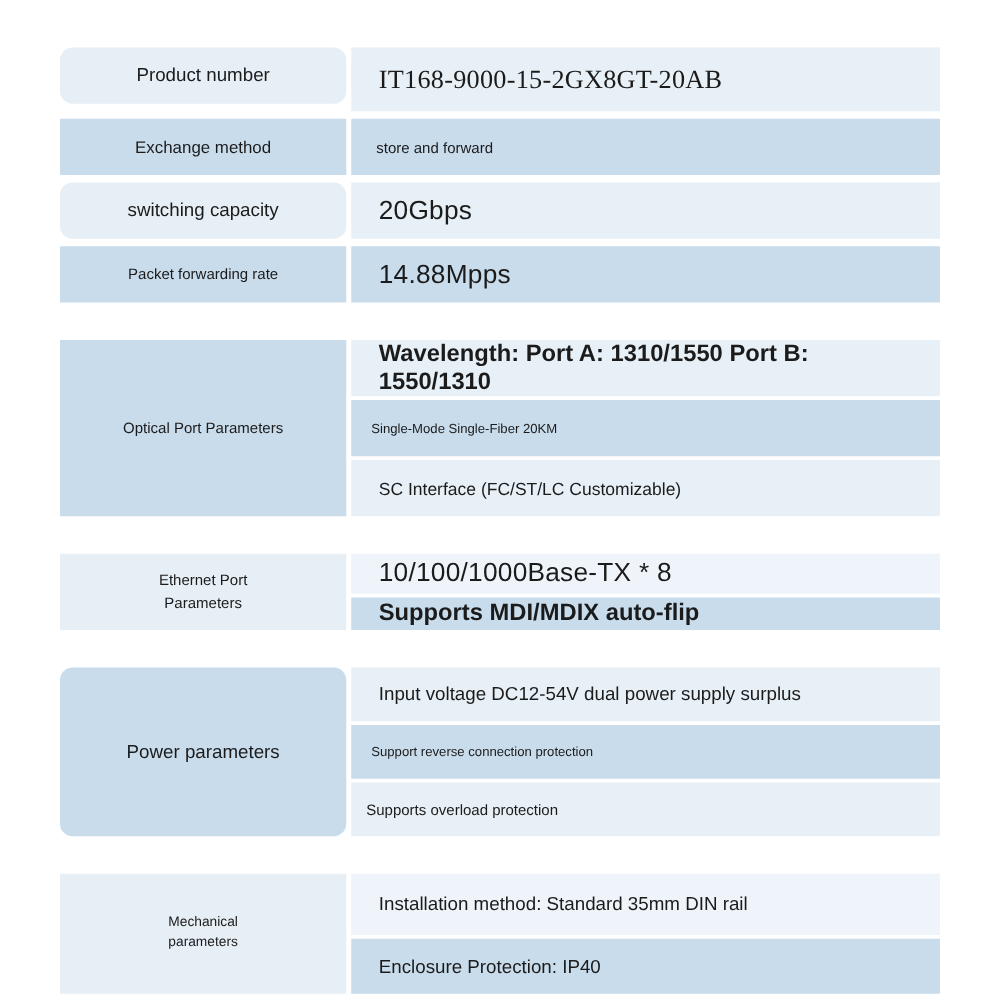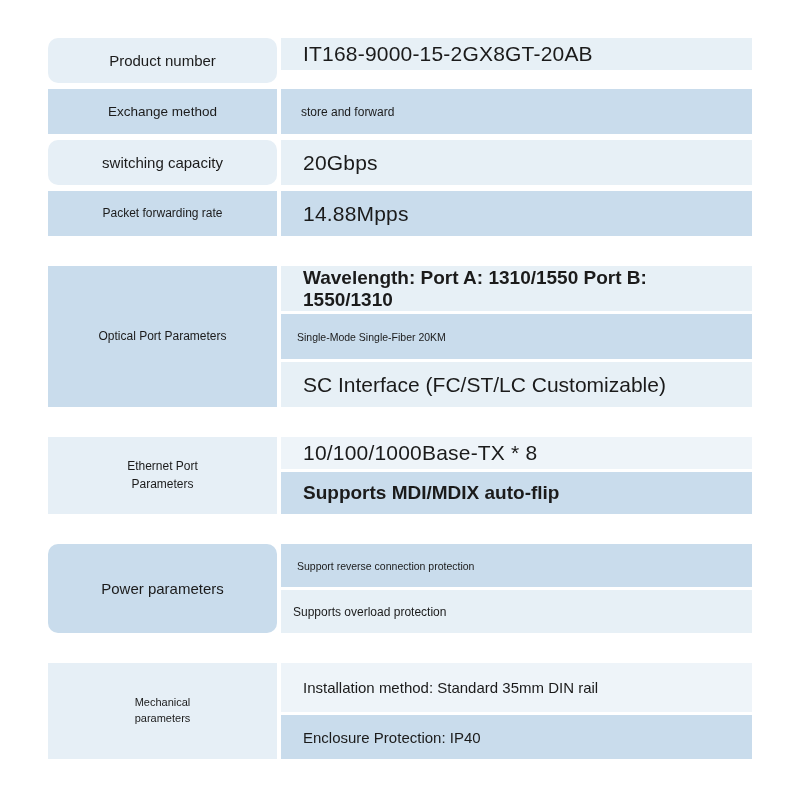--- a/index.html
+++ b/index.html
@@ -69,42 +69,42 @@
   .simple-row { margin-bottom: 6px; }
   .simple-row:last-child { margin-bottom: 0; }
   .simple-row .label-cell,
   .simple-row .value-cell { height: 45px; }
 
   
   .value-cell + .value-cell { margin-top: 3px; }
 
   
   .txt-xl  { font-size: 21px; font-weight: 400; letter-spacing: 0.2px; }
-  .txt-lg  { font-size: 21px; font-weight: 400; }
+  .txt-lg  { font-size: 14px; font-weight: 400; }
   .txt-lgb { font-size: 19px; font-weight: 700; }
   .txt-md  { font-size: 15px; font-weight: 400; }
   .txt-sm  { font-size: 12px; font-weight: 400; }
   .txt-xs  { font-size: 10.5px; font-weight: 400; padding-left: 16px; }
 
   .lbl-lg { font-size: 15px; border-radius: 10px; }
   .lbl-md { font-size: 13.5px; }
   .lbl-sm { font-size: 12px; }
   .lbl-xs { font-size: 11px; }
 </style>
 </head>
 <body>
 
 <div id="spec-sheet">
 
   <div class="spec-group" style="flex-direction:column; margin-bottom:30px;">
 
     <div class="simple-row" style="display:flex;">
       <div class="label-cell tint-light lbl-lg">Product number</div>
       <div class="value-col">
-        <div class="value-cell tint-light txt-xl" style="height:32px;">IT168-9000-15-2GX8GT-20AB</div>
+        <div class="value-cell tint-light txt-xl" style="height:51px;font-family:Liberation Serif, serif;">IT168-9000-15-2GX8GT-20AB</div>
       </div>
     </div>
 
     <div class="simple-row" style="display:flex;">
       <div class="label-cell tint-medium lbl-md">Exchange method</div>
       <div class="value-col">
         <div class="value-cell tint-medium txt-sm" style="height:45px;padding-left:20px;">store and forward</div>
       </div>
     </div>
 
@@ -135,27 +135,28 @@
 
   <div class="spec-group">
     <div class="label-cell tint-light lbl-sm">
       <span style="display:block;">
         <span>Ethernet Port</span><br>
         <span>Parameters</span>
       </span>
     </div>
     <div class="value-col">
       <div class="value-cell tint-pale txt-xl" style="height:32px;">10/100/1000Base-TX * 8</div>
-      <div class="value-cell tint-medium txt-lgb" style="height:42px;">Supports MDI/MDIX auto-flip</div>
+      <div class="value-cell tint-medium txt-lgb" style="height:26px;">Supports MDI/MDIX auto-flip</div>
     </div>
   </div>
 
   <div class="spec-group">
     <div class="label-cell tint-medium lbl-lg">Power parameters</div>
     <div class="value-col">
+      <div class="value-cell tint-light txt-md" style="height:43px;">Input voltage DC12-54V dual power supply surplus</div>
       <div class="value-cell tint-medium txt-xs" style="height:43px;">Support reverse connection protection</div>
       <div class="value-cell tint-light txt-sm" style="height:43px;padding-left:12px;">Supports overload protection</div>
     </div>
   </div>
 
   <div class="spec-group">
     <div class="label-cell tint-light lbl-xs">
       <span style="display:block;">
         <span>Mechanical</span><br>
         <span>parameters</span>

